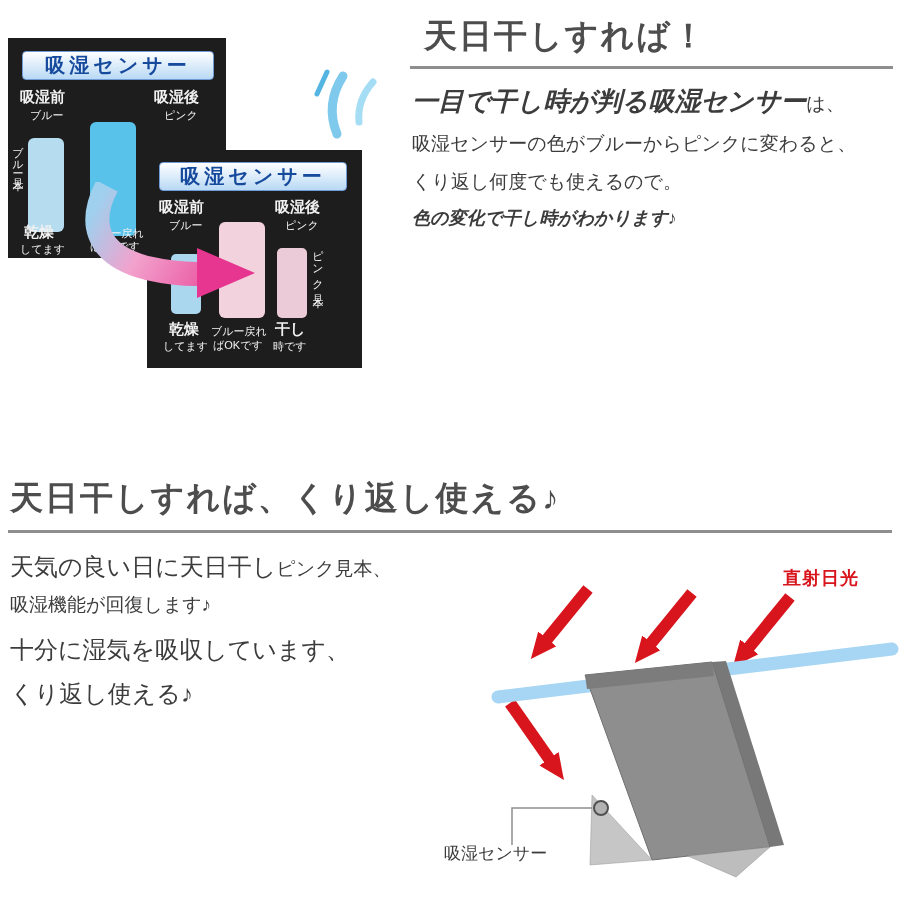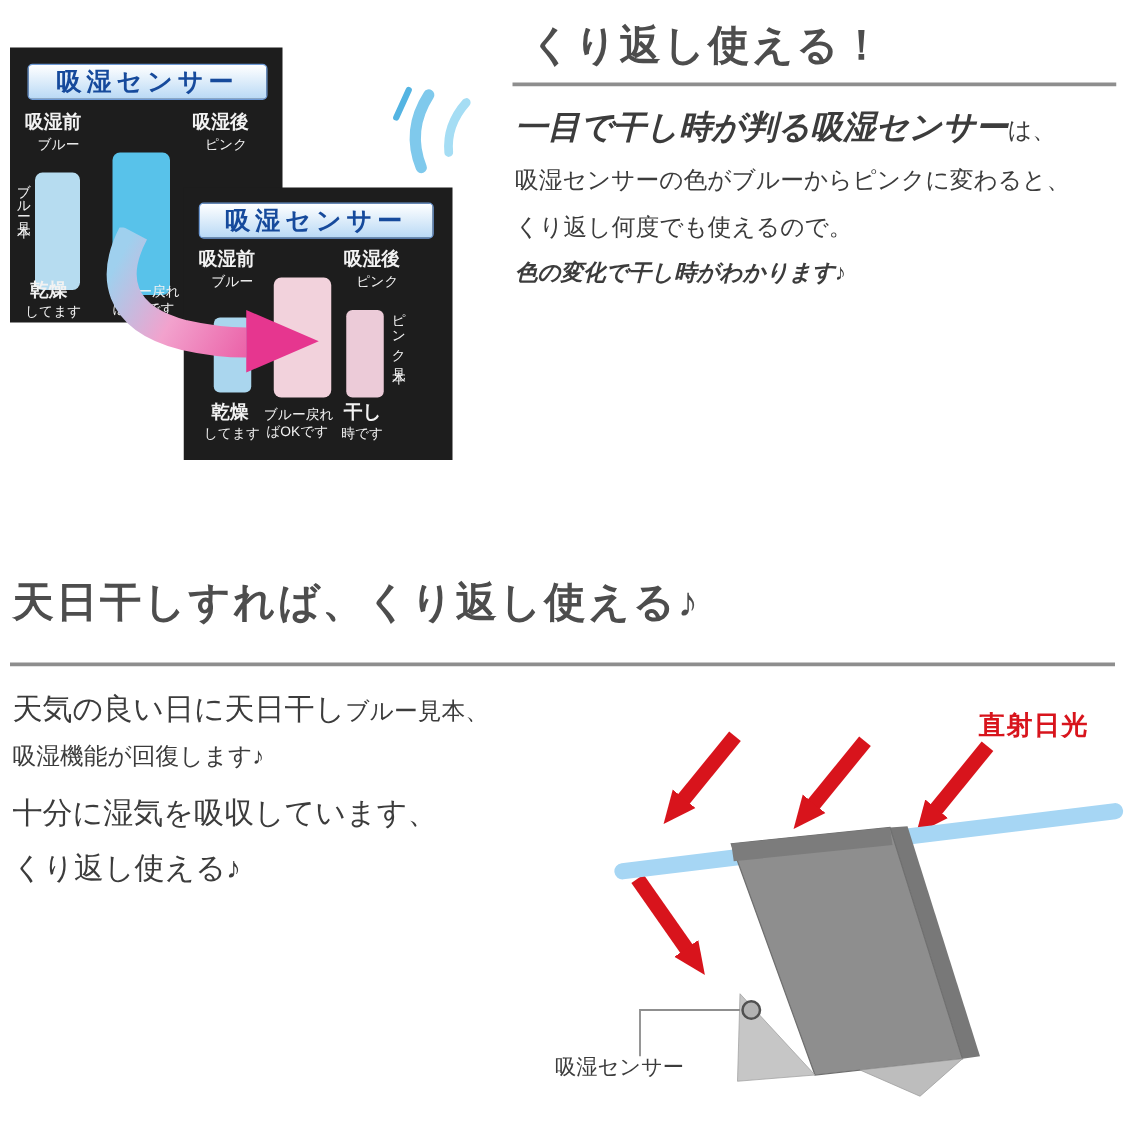--- a/index.html
+++ b/index.html
@@ -21,21 +21,21 @@
   .b15{font-size:15px;font-weight:bold;}
   .t11{font-size:11px;}
   .vtext{writing-mode:vertical-rl;font-size:11px;letter-spacing:2px;}
   .swatch{position:absolute;border-radius:6px;}
   
   .h-title{font-size:33px;font-weight:bold;color:#4d4d4d;letter-spacing:2px;white-space:nowrap;}
   .rule{position:absolute;height:3px;background:#8e8e8e;}
   .em26{font-size:26px;font-weight:bold;color:#3c3c3c;white-space:nowrap;font-style:italic;}
   .t19{font-size:19px;color:#3c3c3c;white-space:nowrap;}
   .big24{font-size:24px;color:#3c3c3c;white-space:nowrap;text-align:center;}
-  .red-label{font-size:21px;font-weight:bold;color:#d8141c;letter-spacing:1px;white-space:nowrap;}
+  .red-label{font-size:18px;font-weight:bold;color:#d8141c;letter-spacing:1px;white-space:nowrap;}
 </style>
 </head>
 <body>
 
 <div class="panel" style="left:8px;top:38px;width:218px;height:220px;z-index:1">
   <div class="panel-header" style="left:14px;top:13px;width:190px;height:27px">吸湿センサー</div>
   <div class="abs b15" style="left:12px;top:50px">吸湿前</div>
   <div class="abs t11" style="left:22px;top:70px">ブルー</div>
   <div class="abs b15" style="left:146px;top:50px">吸湿後</div>
   <div class="abs t11" style="left:156px;top:70px">ピンク</div>
@@ -78,35 +78,35 @@
     <linearGradient id="pinkGrad" gradientUnits="userSpaceOnUse" x1="40" y1="8" x2="190" y2="92">
       <stop offset="0" stop-color="#9fd0ee"></stop>
       <stop offset="0.35" stop-color="#f2a2cd"></stop>
       <stop offset="1" stop-color="#e6368f"></stop>
     </linearGradient>
   </defs>
   <path d="M 42 4 C 24 38 28 72 82 86 C 104 91 118 92 132 92" stroke="url(#pinkGrad)" stroke-width="24" fill="none"></path>
   <polygon points="132,66 132,116 190,91" fill="#e6368f"></polygon>
 </svg>
 
-<div class="abs h-title" style="left:424px;top:14px">くり返し使える！</div>
+<div class="abs h-title" style="left:424px;top:14px">天日干しすれば！</div>
 <div class="rule" style="left:410px;top:66px;width:483px"></div>
 
 <div class="abs" style="left:412px;top:84px;white-space:nowrap">
   <span class="em26">一目で干し時が判る吸湿センサー</span><span class="t19">は、</span>
 </div>
 <div class="abs t19" style="left:412px;top:131px">吸湿センサーの色がブルーからピンクに変わると、</div>
 <div class="abs t19" style="left:412px;top:169px">くり返し何度でも使えるので。</div>
 <div class="abs em26" style="left:412px;top:206px;font-size:18px">色の変化で干し時がわかります♪</div>
 
-<div class="abs h-title" style="left:10px;top:460px">天日干しすれば、くり返し使える♪</div>
+<div class="abs h-title" style="left:10px;top:476px">天日干しすれば、くり返し使える♪</div>
 <div class="rule" style="left:8px;top:530px;width:884px"></div>
 
 <div class="abs" style="left:10px;top:551px;white-space:nowrap">
-  <span class="big24">天気の良い日に天日干し</span><span class="t19">ブルー見本、</span>
+  <span class="big24">天気の良い日に天日干し</span><span class="t19">ピンク見本、</span>
 </div>
 <div class="abs t19" style="left:10px;top:592px">吸湿機能が回復します♪</div>
 <div class="abs big24" style="left:10px;top:634px">十分に湿気を吸収しています、</div>
 <div class="abs big24" style="left:10px;top:678px">くり返し使える♪</div>
 
 <svg class="abs" style="left:440px;top:555px;width:460px;height:340px" viewBox="0 0 460 340">
   <defs>
     <marker id="redHead" viewBox="0 0 20 20" refX="4" refY="10" markerWidth="26" markerHeight="26" orient="auto" markerUnits="userSpaceOnUse">
       <polygon points="0,1 20,10 0,19" fill="#d8141c"></polygon>
     </marker>

